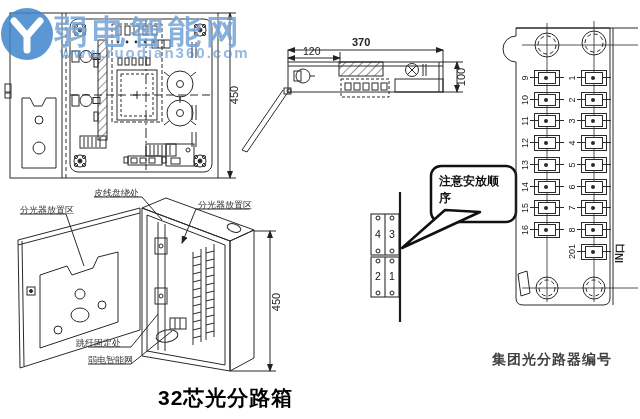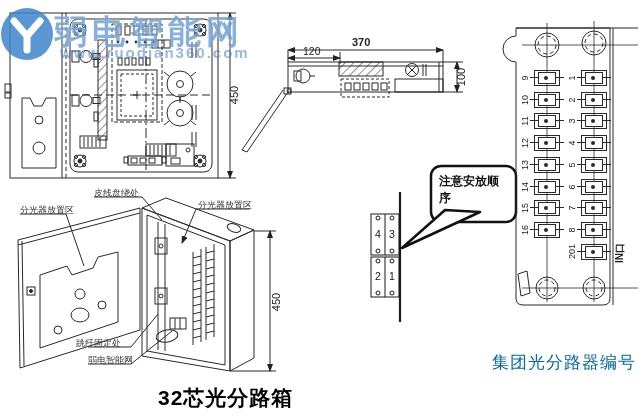--- a/index.html
+++ b/index.html
@@ -4,21 +4,21 @@
 <style>
   html,body{margin:0;padding:0;background:#fff;}
   .stage{position:relative;width:640px;height:419px;background:#ffffff;overflow:hidden;
          font-family:"Liberation Sans","DejaVu Sans",sans-serif;}
   .stage svg.art{position:absolute;left:0;top:0;}
   .txt{position:absolute;color:#1a1a1a;white-space:nowrap;}
   .dim{font-size:11px;color:#222;}
   .rot{transform:rotate(-90deg);}
   .lbl{font-size:9px;color:#333;}
   .cap1{font-size:21px;font-weight:bold;letter-spacing:1px;color:#000;}
-  .cap2{font-size:17px;font-weight:normal;letter-spacing:1px;color:#0369a1;}
+  .cap2{font-size:14px;font-weight:bold;letter-spacing:1px;color:#404040;}
   .cap3{font-size:11px;color:#3c3c3c;letter-spacing:1px;}
   .bubble-text{font-size:12px;font-weight:bold;width:60px;line-height:1.45;white-space:normal;color:#111;}
   .slot-num{font-size:10.5px;color:#111;}
   .wm-name{font-size:33px;font-weight:bold;color:rgba(62,128,198,.62);letter-spacing:5px;
            text-shadow:0 0 2px rgba(255,255,255,.7);}
   .wm-url{font-size:15px;font-weight:bold;color:rgba(62,128,198,.55);letter-spacing:2px;}
   .port-row{position:absolute;display:flex;align-items:center;height:16px;gap:2px;}
   .port-num{display:inline-block;width:14px;font-size:9px;text-align:center;
             transform:rotate(-90deg);white-space:nowrap;color:#222;}
   .port-icon{position:relative;display:inline-block;width:26px;height:16px;border:1px solid #2a2a2a;box-sizing:border-box;}

